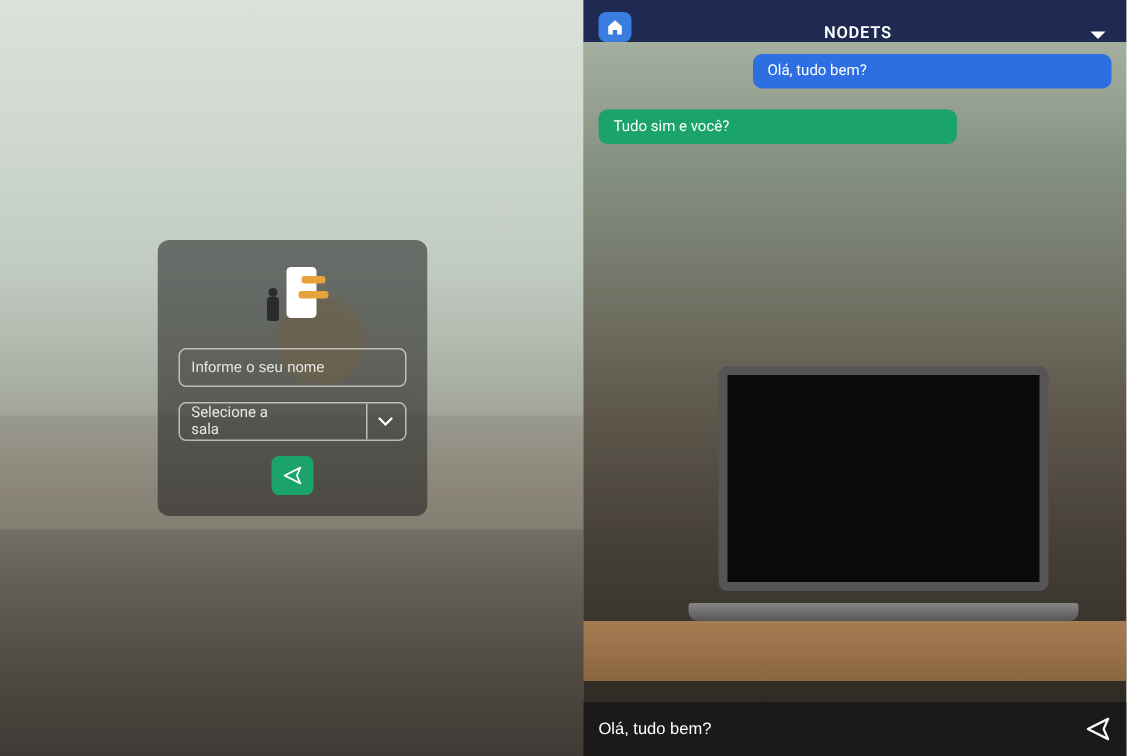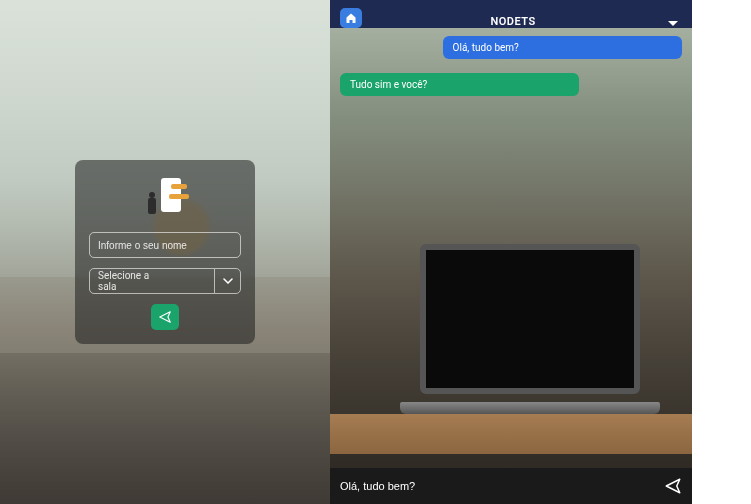--- a/index.html
+++ b/index.html
@@ -4,21 +4,21 @@
 <style>
 * { margin: 0; padding: 0; box-sizing: border-box; }
 body {
   width: 751px;
   height: 504px;
   display: flex;
   font-family: -apple-system, BlinkMacSystemFont, "Segoe UI", Roboto, sans-serif;
   overflow: hidden;
 }
 .left-panel {
-  width: 330px;
+  width: 389px;
   height: 504px;
   position: relative;
   background: linear-gradient(135deg, #a8b5a0 0%, #8a9585 30%, #b5a890 60%, #6b7068 100%);
   display: flex;
   align-items: center;
   justify-content: center;
 }
 .left-bg {
   position: absolute;
   inset: 0;

